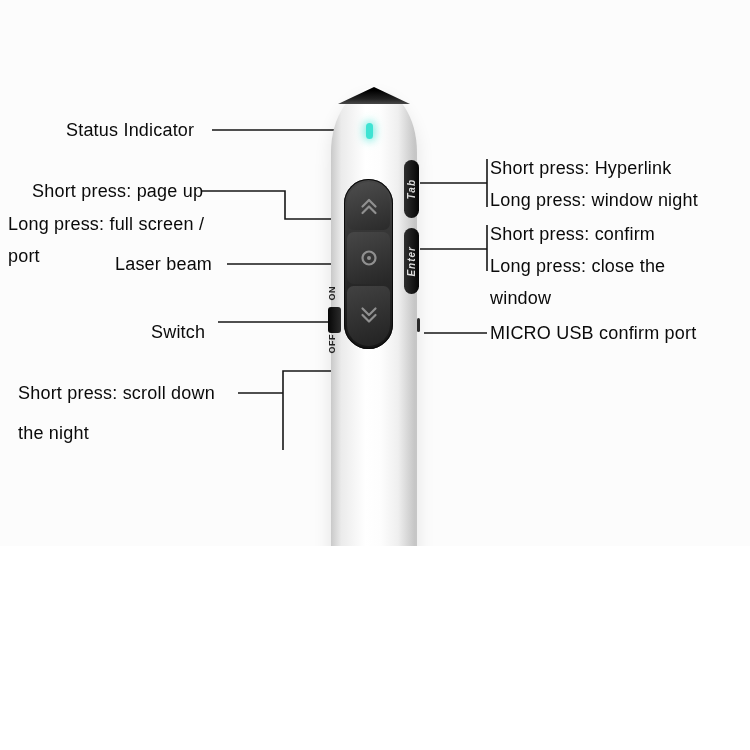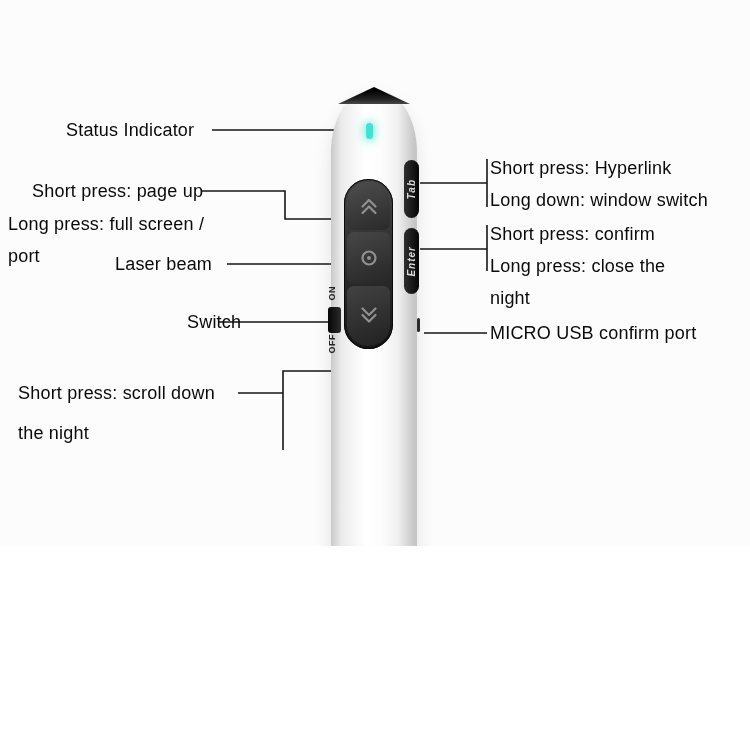--- a/index.html
+++ b/index.html
@@ -105,24 +105,24 @@
   <div class="switch-knob"></div>
   <span class="switch-label switch-off">OFF</span>
 
   <div class="usb-notch"></div>
 
   <div class="label" style="left:66px;  top:119px;">Status Indicator</div>
   <div class="label" style="left:8px;   top:180px;margin-left:24px;">Short press: page up</div>
   <div class="label" style="left:8px;   top:213px;">Long press: full screen /</div>
   <div class="label" style="left:8px;   top:245px;">port</div>
   <div class="label" style="left:115px; top:253px;">Laser beam</div>
-  <div class="label" style="left:151px; top:311px;margin-left:36px;">Switch</div>
+  <div class="label" style="left:151px; top:321px;">Switch</div>
   <div class="label" style="left:18px;  top:382px;">Short press: scroll down</div>
   <div class="label" style="left:18px;  top:414px;margin-top:8px;">the night</div>
 
   <div class="label" style="left:490px; top:157px;text-align:right;">Short press: Hyperlink</div>
-  <div class="label" style="left:490px; top:189px;">Long down: window switch</div>
+  <div class="label" style="left:490px; top:189px;">Long press: window night</div>
   <div class="label" style="left:490px; top:223px;">Short press: confirm</div>
   <div class="label" style="left:490px; top:255px;">Long press: close the</div>
-  <div class="label" style="left:490px; top:287px;">night</div>
+  <div class="label" style="left:490px; top:287px;">window</div>
   <div class="label" style="left:490px; top:322px;">MICRO USB confirm port</div>
 
 </div>
 
 </body></html>

